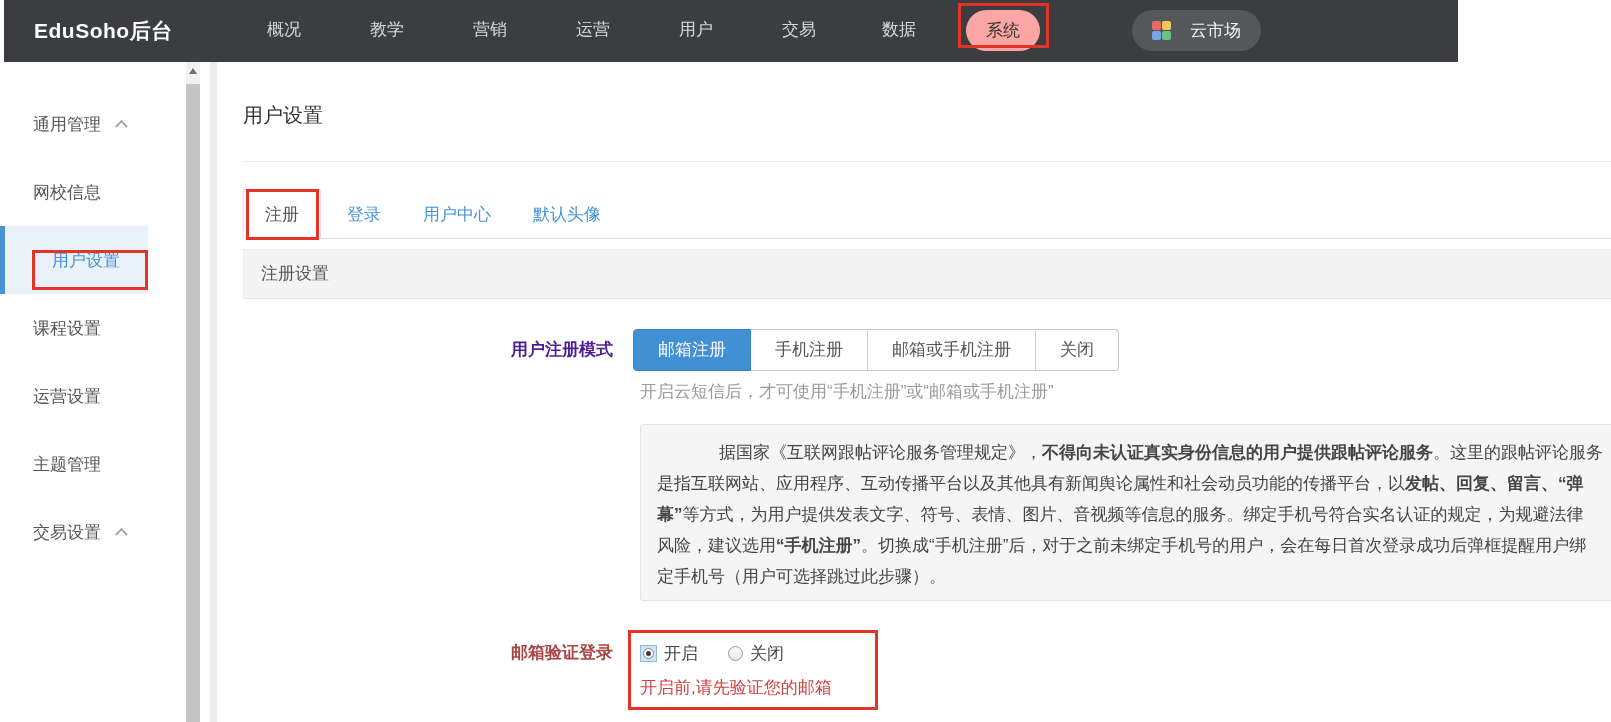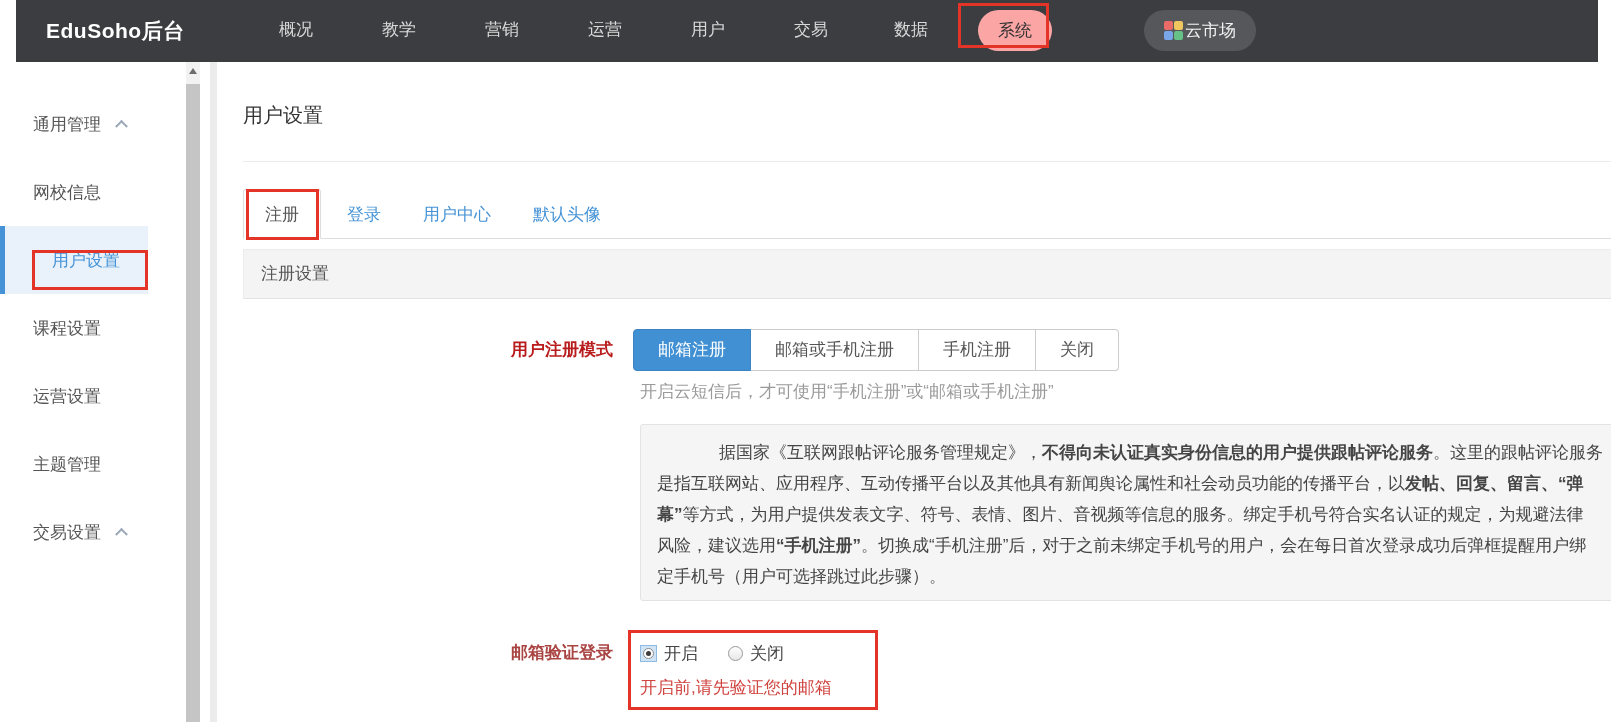--- a/index.html
+++ b/index.html
@@ -1,29 +1,29 @@
 <!DOCTYPE html>
 <html><head>
 <meta charset="utf-8">
 <style>
   * { margin:0; padding:0; box-sizing:border-box; }
   html,body { width:1611px; height:722px; overflow:hidden; background:#fff;
     font-family:"Liberation Sans","DejaVu Sans",sans-serif; }
 
   
-  .navbar { position:absolute; left:16px; top:0; width:1582px; height:62px; background:#3b3d40; }
+  .navbar { position:absolute; left:4px; top:0; width:1454px; height:62px; background:#3b3d40; }
   .logo { position:absolute; left:30px; top:0; height:62px; line-height:62px;
     color:#fff; font-size:21px; font-weight:bold; letter-spacing:.5px; }
   .nav-item { position:absolute; top:0; height:62px; line-height:60px; color:#d9d9d9;
     font-size:17px; cursor:pointer; text-align:center; width:40px; }
   .nav-pill { position:absolute; left:962px; top:10px; height:41px; line-height:41px;
     padding:0 20px; background:#fca5a5; color:#333; font-size:17px; border-radius:21px; cursor:pointer; }
   .market-btn { position:absolute; left:1128px; top:10px; height:41px; border-radius:21px;
     background:#55575a; color:#f2f2f2; font-size:17px; display:flex; align-items:center;
-    gap:2px; padding:0 20px; cursor:pointer; }
+    gap:19px; padding:0 20px; cursor:pointer; }
   .grid-icon { width:19px; height:19px; display:grid; grid-template-columns:9px 9px;
     grid-template-rows:9px 9px; gap:1px; }
   .grid-icon i { border-radius:2px; }
   .gi-1{background:#e96b68;} .gi-2{background:#f0c75e;} .gi-3{background:#78a6e9;} .gi-4{background:#66c287;}
 
   
   .sidebar { position:absolute; left:0; top:62px; width:148px; height:660px; background:#fff; }
   .side-item { height:68px; display:flex; align-items:center; font-size:17px; color:#555;
     cursor:pointer; padding-left:33px; position:relative; }
   .side-item.child { }
@@ -51,21 +51,21 @@
     border:1px solid transparent; }
   .tab.active { color:#555; background:#fff; border:1px solid #ddd; border-bottom:1px solid #fff;
     margin-bottom:-1px; padding:13px 21px; border-radius:3px 3px 0 0; }
 
   .panel { margin-top:10px; width:1560px; }
   .panel-head { background:#f4f4f4; border:1px solid #ececec; border-bottom:1px solid #e4e4e4;
     height:50px; line-height:48px; padding-left:17px; font-size:17px; color:#555; }
 
   .form { padding-top:30px; }
   .frow { display:flex; }
-  .flabel { width:370px; text-align:right; font-size:17px; font-weight:bold; color:#b91c1c; line-height:42px; }
+  .flabel { width:370px; text-align:right; font-size:17px; font-weight:bold; color:#4c1d95; line-height:42px; }
   .fctrl { margin-left:27px; }
 
   .btn-group { display:flex;margin-left:20px; }
   .bg-btn { font-size:17px; color:#555; background:#fff; border:1px solid #ccc; border-left:none;
     padding:0 24px; height:42px; line-height:40px; cursor:pointer; }
   .bg-btn:first-child { border-left:1px solid #ccc; border-radius:4px 0 0 4px; }
   .bg-btn:last-child { border-radius:0 4px 4px 0; }
   .bg-btn.sel { background:#4090d3; border-color:#3a83c2; color:#fff; }
 
   .help-text { margin-left:397px; margin-top:9px; font-size:17px; color:#9a9a9a; }
@@ -154,22 +154,22 @@
   </div>
 
   <div class="panel">
     <div class="panel-head">注册设置</div>
 
     <div class="form">
       <div class="frow">
         <div class="flabel">用户注册模式</div>
         <div class="fctrl btn-group">
           <div class="bg-btn sel">邮箱注册</div>
+          <div class="bg-btn">手机注册</div>
           <div class="bg-btn">邮箱或手机注册</div>
-          <div class="bg-btn">手机注册</div>
           <div class="bg-btn">关闭</div>
         </div>
       </div>
       <div class="help-text">开启云短信后，才可使用“手机注册”或“邮箱或手机注册”</div>
 
       <div class="notice">
         <div class="nline first"><span>据国家《互联网跟帖评论服务管理规定》，</span><b>不得向未认证真实身份信息的用户提供跟帖评论服务</b><span>。这里的跟帖评论服务</span></div>
         <div class="nline"><span>是指互联网站、应用程序、互动传播平台以及其他具有新闻舆论属性和社会动员功能的传播平台，以</span><b>发帖、回复、留言、“弹</b></div>
         <div class="nline"><b>幕”</b><span>等方式，为用户提供发表文字、符号、表情、图片、音视频等信息的服务。绑定手机号符合实名认证的规定，为规避法律</span></div>
         <div class="nline"><span>风险，建议选用</span><b>“手机注册”</b><span>。切换成“手机注册”后，对于之前未绑定手机号的用户，会在每日首次登录成功后弹框提醒用户绑</span></div>

